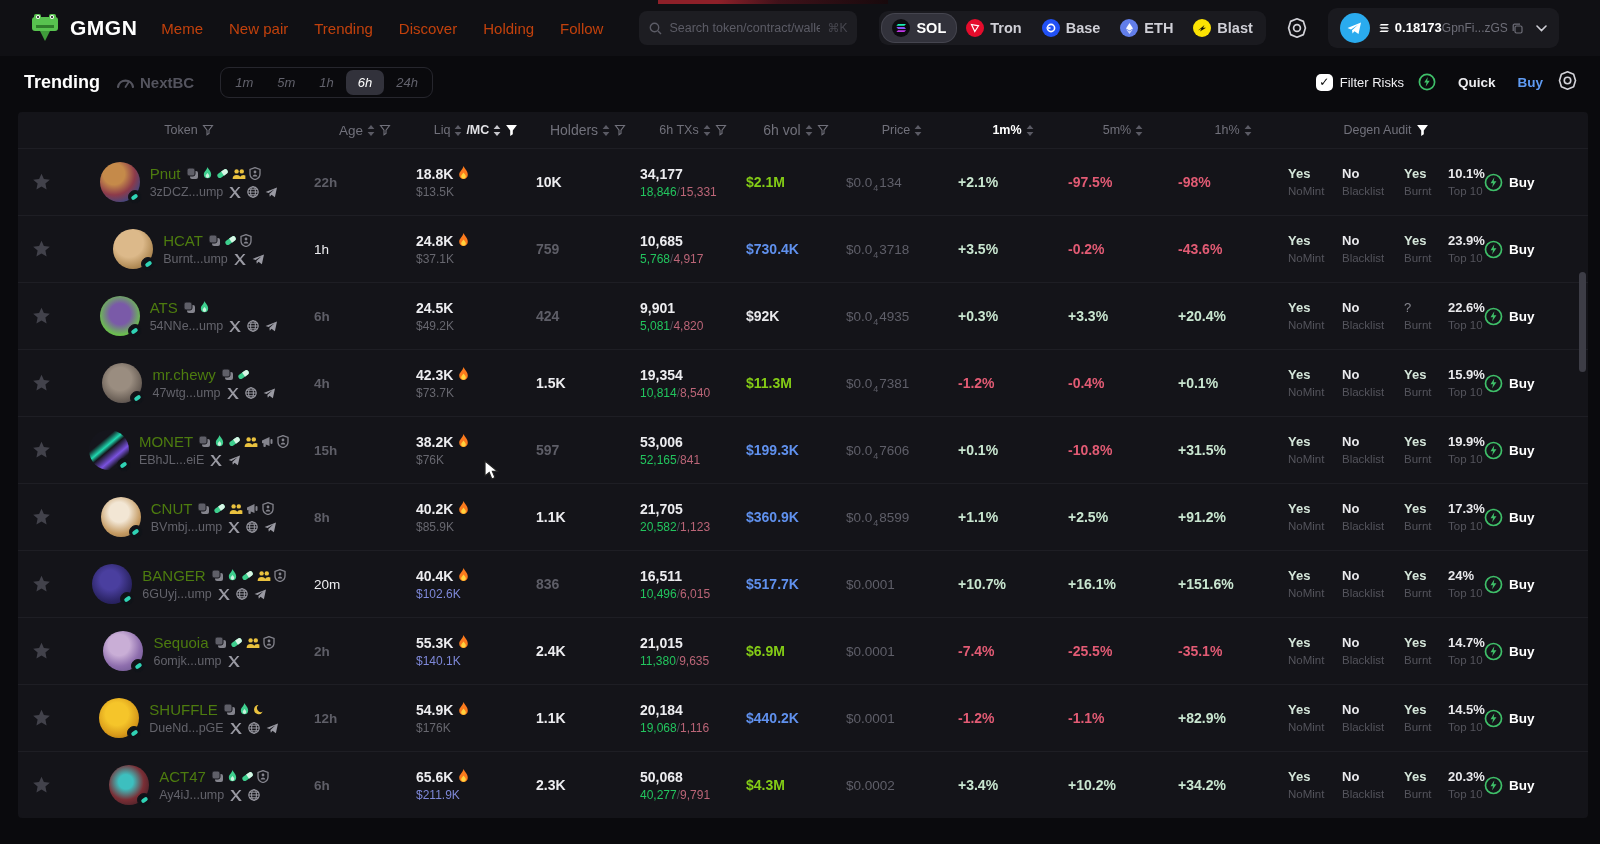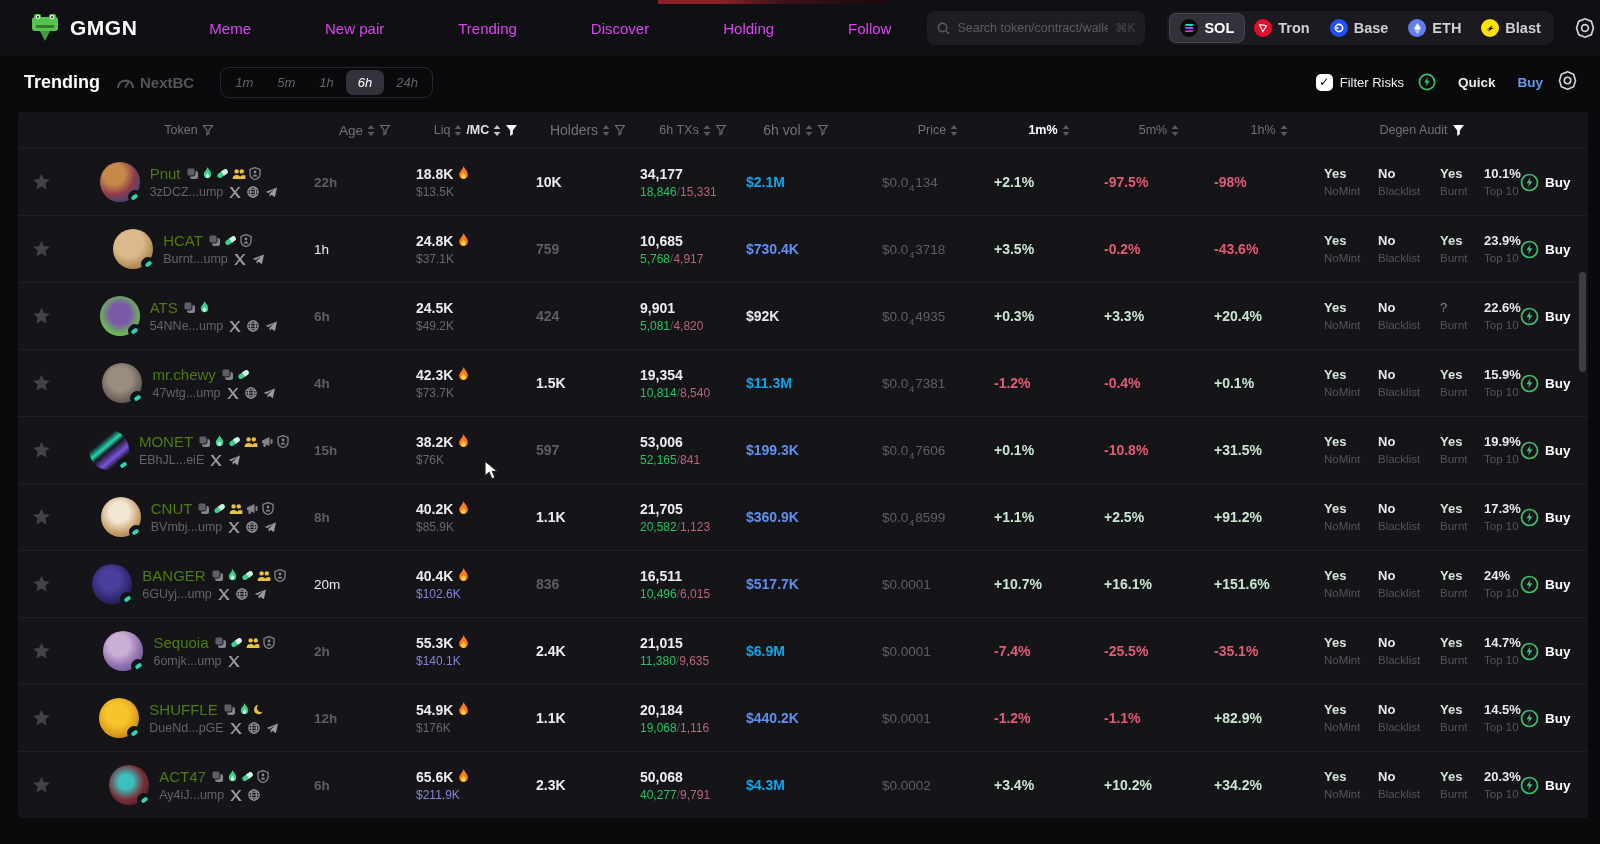--- a/index.html
+++ b/index.html
@@ -9,26 +9,26 @@
   
   .red-bar { position:absolute; top:0; left:658px; width:230px; height:4px;
     background:linear-gradient(90deg,#8e2029 0 60px,#40121a 120px,#17090c 100%); z-index:50; }
 
   
   .header { height:56px; background:#101014; display:flex; align-items:center; padding:0 28px; gap:10px; }
   .logo { display:flex; align-items:center; gap:8px; margin-right:14px; }
   .logo-frog { width:34px; height:30px; }
   .logo-text { font-size:21px; font-weight:800; letter-spacing:.5px; color:#fff; }
   .nav { display:flex; gap:26px; margin-right:26px; }
-  .nav-item { font-size:15px; color:#d946ef; cursor:pointer; white-space:nowrap;margin-left:48px; }
+  .nav-item { font-size:15px; color:#c2410c; cursor:pointer; white-space:nowrap; }
   .search { width:218px; height:34px; background:#1d1d22; border-radius:8px; display:flex; align-items:center; padding:0 10px; gap:7px; }
   .search-ph { font-size:12.5px; color:#5c5c66; flex:1; white-space:nowrap; overflow:hidden; }
   .search-k { font-size:12px; color:#47474f; }
   .chains { display:flex; align-items:center; background:#1a1a1f; border-radius:9px; padding:3px; margin-left:12px; }
-  .chain { display:flex; align-items:center; gap:6px; padding:5px 10px; border-radius:7px; font-size:14.5px; font-weight:700; color:#cfcfd6; cursor:pointer; }
+  .chain { display:flex; align-items:center; gap:6px; padding:5px 10px; border-radius:13px; font-size:14.5px; font-weight:700; color:#cfcfd6; cursor:pointer; }
   .chain.sel { background:#32323b; color:#fff; box-shadow:0 0 0 1px #45454f; }
   .cicon { width:18px; height:18px; border-radius:50%; display:inline-flex; align-items:center; justify-content:center; }
   .gearbtn { margin:0 10px; display:flex; align-items:center; }
   .wallet { display:flex; align-items:center; gap:9px; background:#1a1a1f; border-radius:9px; padding:5px 12px; }
   .tg-av { width:30px; height:30px; border-radius:50%; background:#2aabee; display:flex; align-items:center; justify-content:center; }
   .w-col { display:flex; flex-direction:row; line-height:1.25; }
   .w-bal { display:flex; align-items:center; gap:5px; font-size:13px; font-weight:700; color:#fff; }
   .w-addr { display:flex; align-items:center; gap:4px; font-size:12px; color:#6e6e78; }
   .chev { color:#cfcfd6; font-size:12px; margin-left:4px; }
 
@@ -51,21 +51,21 @@
   .row { display:flex; align-items:center; height:67px; border-top:1px solid #1e1e24; }
   .c { flex:none; display:flex; flex-direction:column; justify-content:center; align-items:flex-start; }
   .h { flex-direction:row; align-items:center; gap:4px; }
   .c-star { width:46px; align-items:center; }
   .c-token { width:250px; flex-direction:row; align-items:center; gap:10px; }
   .c-age { width:102px; font-size:13.5px; }
   .c-liq { width:120px; }
   .c-holders { width:104px; font-size:14px; font-weight:700; }
   .c-txs { width:106px;text-align:right; }
   .c-vol { width:100px; font-size:14px; font-weight:700; }
-  .c-price { width:112px; font-size:13.5px; color:#5f5f69;margin-left:36px; }
+  .c-price { width:112px; font-size:13.5px; color:#5f5f69; }
   .c-pct { width:110px; font-size:14px; font-weight:700; }
   .c-audit { width:196px; flex-direction:row; align-items:center; }
   .c-buy { width:90px; align-items:flex-start; }
   .thead .c-star { width:46px; } .thead .c-tokhdr { width:250px; }
 
   .dim { color:#5e5e67 !important; font-weight:700;text-align:center; }
 
   .avatar { width:40px; height:40px; border-radius:50%; position:relative; flex:none; }
   .av-badge { position:absolute; right:-2px; bottom:-2px; width:14px; height:14px; border-radius:50%; background:#101318; border:1.5px solid #14141a; display:flex; align-items:center; justify-content:center; }
   .av-badge i { width:7px; height:4px; border-radius:2px; background:#2fd3b5; transform:rotate(-35deg); display:block; }
@@ -77,21 +77,21 @@
   .tk-addr { font-size:12.5px; color:#63636b; white-space:nowrap; }
   .links { display:flex; align-items:center; gap:6px; }
   .ic { display:inline-flex; align-items:center; justify-content:center; line-height:0; }
 
   .l1 { display:flex; align-items:center; gap:4px; font-size:14px; font-weight:700; color:#ededf0; }
   .l2 { font-size:12px; margin-top:3px; }
   .lq-d { color:#67676f; } .lq-b { color:#7e88d8; }
   .tx1 { font-size:14px; font-weight:700; color:#ededf0; }
   .tx2 { font-size:12px; margin-top:3px; }
   .tx2 .bu { color:#22c55e; } .tx2 .sl { color:#4e4e56; } .tx2 .se { color:#bb6577; }
-  .v-y { color:#0ea5e9; } .v-b { color:#6091ee; } .v-w { color:#e9e9ec; }
+  .v-y { color:#84cc16; } .v-b { color:#6091ee; } .v-w { color:#e9e9ec; }
   .pos { color:#c9e6d0; } .neg { color:#e25b74; }
   .psub { font-size:9px; position:relative; top:4px; margin:0 1px; }
 
   .aud { display:flex; flex-direction:column; gap:2px; line-height:1.25; }
   .aud .t { font-size:13px; font-weight:700; color:#e9e9ec; }
   .aud .t.yes { color:#d5e6da; } .aud .t.q { color:#86868e; font-weight:400; }
   .aud .lb { font-size:11.5px; color:#54545c; }
   .aud-c { width:54px; } .aud-c2 { width:62px; } .aud-c3 { width:44px; } .aud-c4 { width:36px; }
 
   .buy-btn { display:flex; align-items:center; gap:6px; background:none; border:none; cursor:pointer; color:#fff; font-size:13.5px; font-weight:700; font-family:inherit; }

